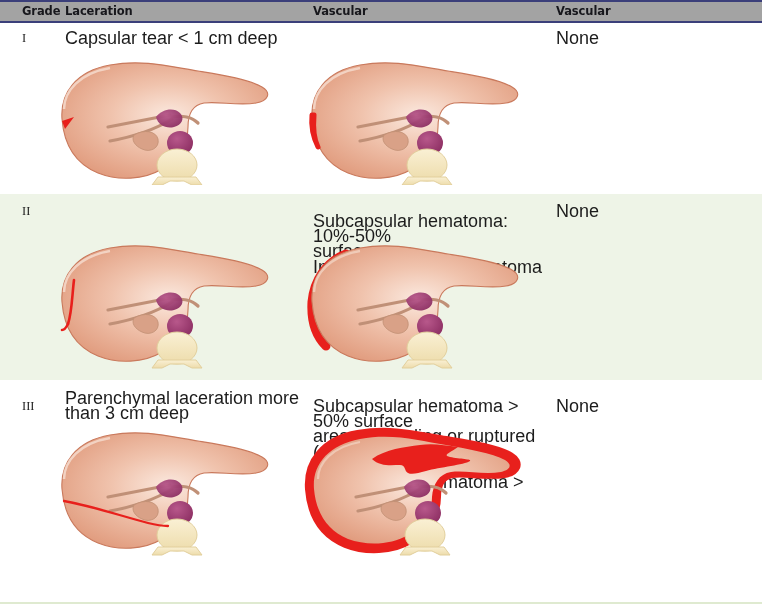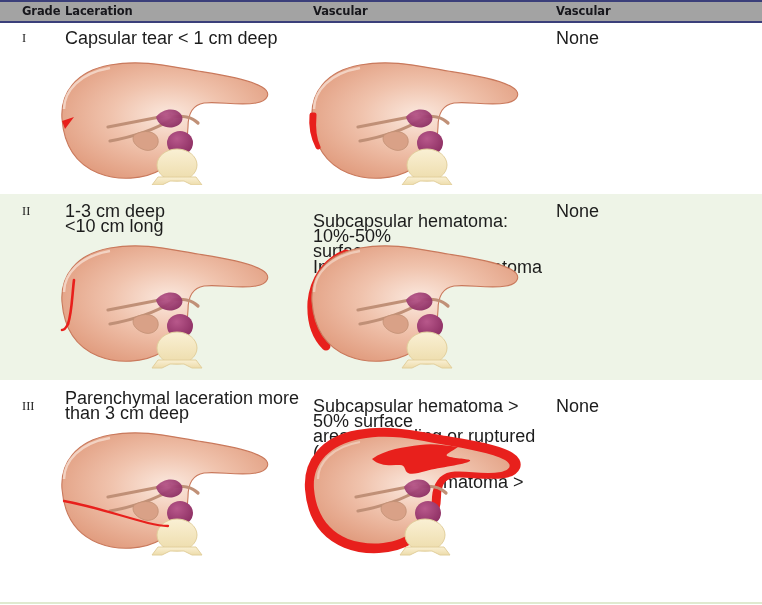--- a/index.html
+++ b/index.html
@@ -190,22 +190,20 @@
           <path d="M10,58 C9,68 11,80 16,90 C12,82 11,70 12,58 Z" fill="#e8201c" stroke="#e8201c" stroke-width="5" stroke-linejoin="round"></path>
         </g>
       </svg>
     </div>
   </div>
 
   <div class="row-sep"></div>
 
   <div class="row tinted" style="height:186px">
     <div class="cell-grade col-grade" style="top:10px">II</div>
-    <div class="cell-text col-lac" style="top:10px">1-3 cm deep
-&lt;10 cm long</div>
     <div class="cell-text col-hem" style="top:20px">Subcapsular hematoma: 10%-50%
 surface area
 Intraparenchymal hematoma &lt; 10 cm</div>
     <div class="cell-text col-vas" style="top:10px">None</div>
 
     <div class="fig" style="left:52px; top:46px">
       <svg width="230" height="132" viewBox="0 0 230 132">
         <defs>
           <radialGradient id="lg3" cx="52%" cy="46%" r="62%">
             <stop offset="0%" stop-color="#fbe9df"></stop>

